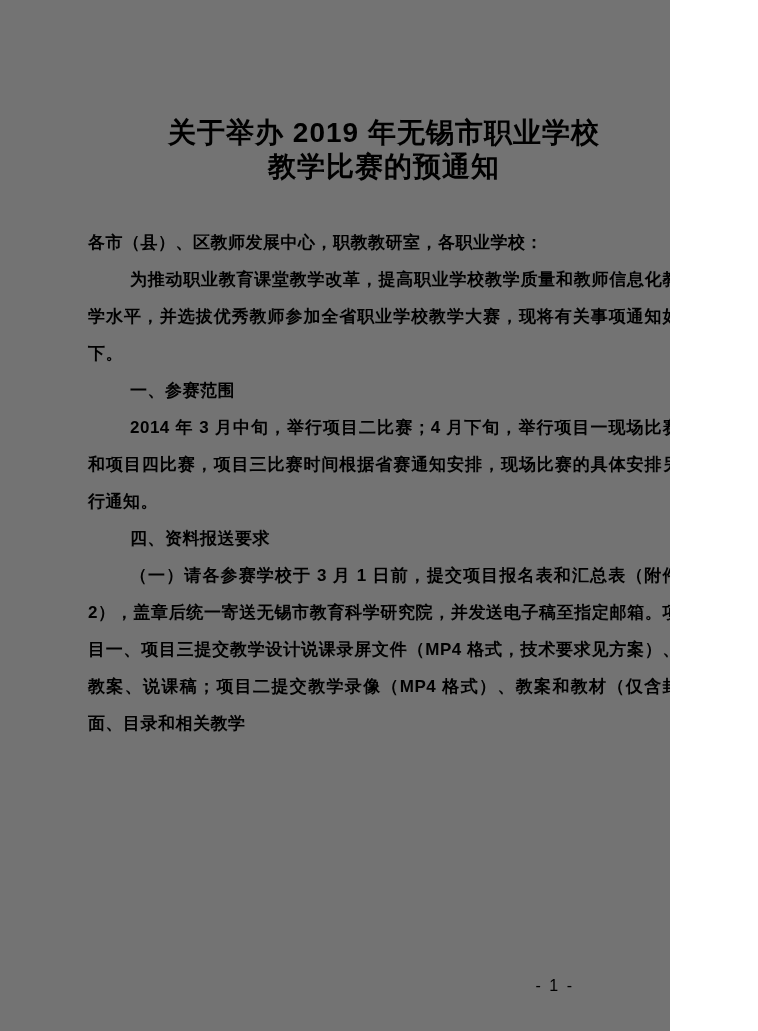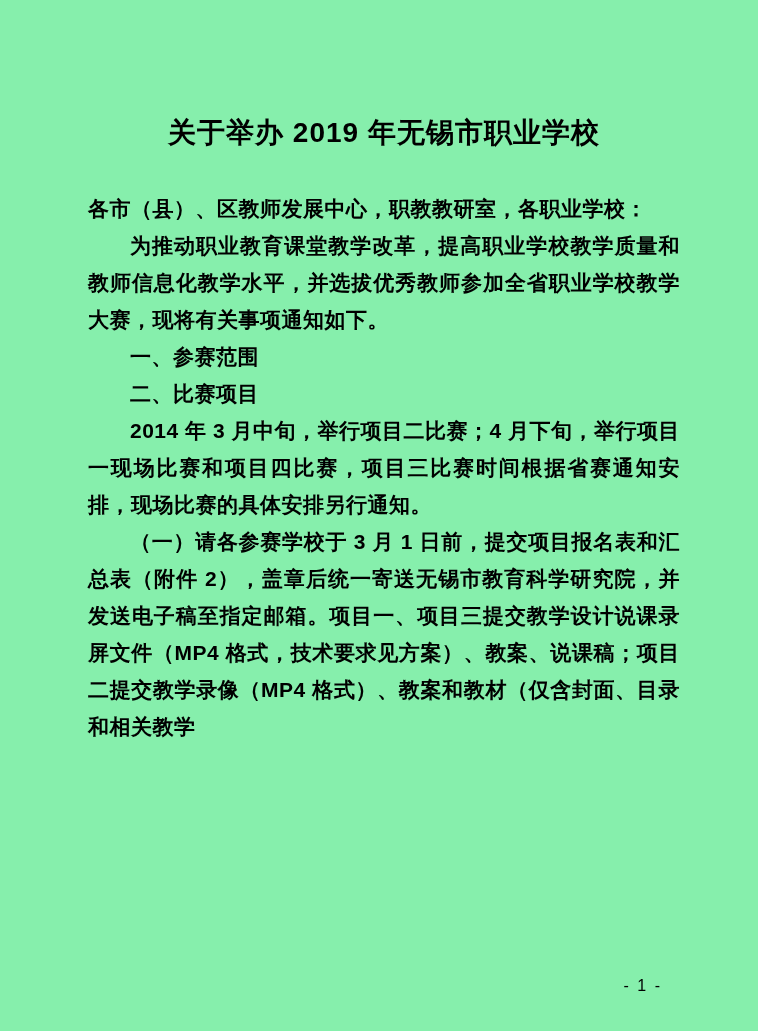--- a/index.html
+++ b/index.html
@@ -2,23 +2,23 @@
 <html><head>
 <meta charset="utf-8">
 <style>
   html, body {
     margin: 0;
     padding: 0;
     background: #ffffff;
   }
   .page {
     position: relative;
-    width: 758px;
+    width: 670px;
     height: 1031px;
-    background: #86efac;
+    background: #737373;
     overflow: hidden;
     font-family: "Liberation Sans", "DejaVu Sans", sans-serif;
     color: #000000;
     -webkit-font-smoothing: antialiased;
   }
   .content {
     position: absolute;
     left: 88px;
     top: 116px;
     width: 592px;
@@ -29,21 +29,21 @@
     line-height: 34px;
     font-weight: 700;
     text-align: center;
     letter-spacing: 1px;
   }
   .doc-title .title-line {
     display: block;
   }
   .para {
     margin: 0;
-    font-size: 21px;
+    font-size: 17px;
     line-height: 37px;
     font-weight: 700;
     text-align: justify;
     text-justify: inter-ideograph;
     word-break: break-all;
     letter-spacing: 0.5px;
   }
   .para.indent {
     text-indent: 42px;
   }
@@ -59,34 +59,35 @@
   }
 </style>
 </head>
 <body>
 
 <div class="page">
   <div class="content">
 
     <h1 class="doc-title">
       <span class="title-line">关于举办 2019 年无锡市职业学校</span>
+      <span class="title-line">教学比赛的预通知</span>
     </h1>
 
     <p class="para">各市（县）、区教师发展中心，职教教研室，各职业学校：</p>
 
     <p class="para indent">为推动职业教育课堂教学改革，提高职业学校教学质量和教师信息化教学水平，并选拔优秀教师参加全省职业学校教学大赛，现将有关事项通知如下。</p>
 
     <p class="para indent">一、参赛范围</p>
 
 
-    <p class="para indent">二、比赛项目</p>
 
 
 
     <p class="para indent">2014 年 3 月中旬，举行项目二比赛；4 月下旬，举行项目一现场比赛和项目四比赛，项目三比赛时间根据省赛通知安排，现场比赛的具体安排另行通知。</p>
 
+    <p class="para indent">四、资料报送要求</p>
 
     <p class="para indent">（一）请各参赛学校于 3 月 1 日前，提交项目报名表和汇总表（附件 2），盖章后统一寄送无锡市教育科学研究院，并发送电子稿至指定邮箱。项目一、项目三提交教学设计说课录屏文件（MP4 格式，技术要求见方案）、教案、说课稿；项目二提交教学录像（MP4 格式）、教案和教材（仅含封面、目录和相关教学</p>
 
   </div>
 
   <div class="page-footer">- 1 -</div>
 </div>
 
 </body></html>

